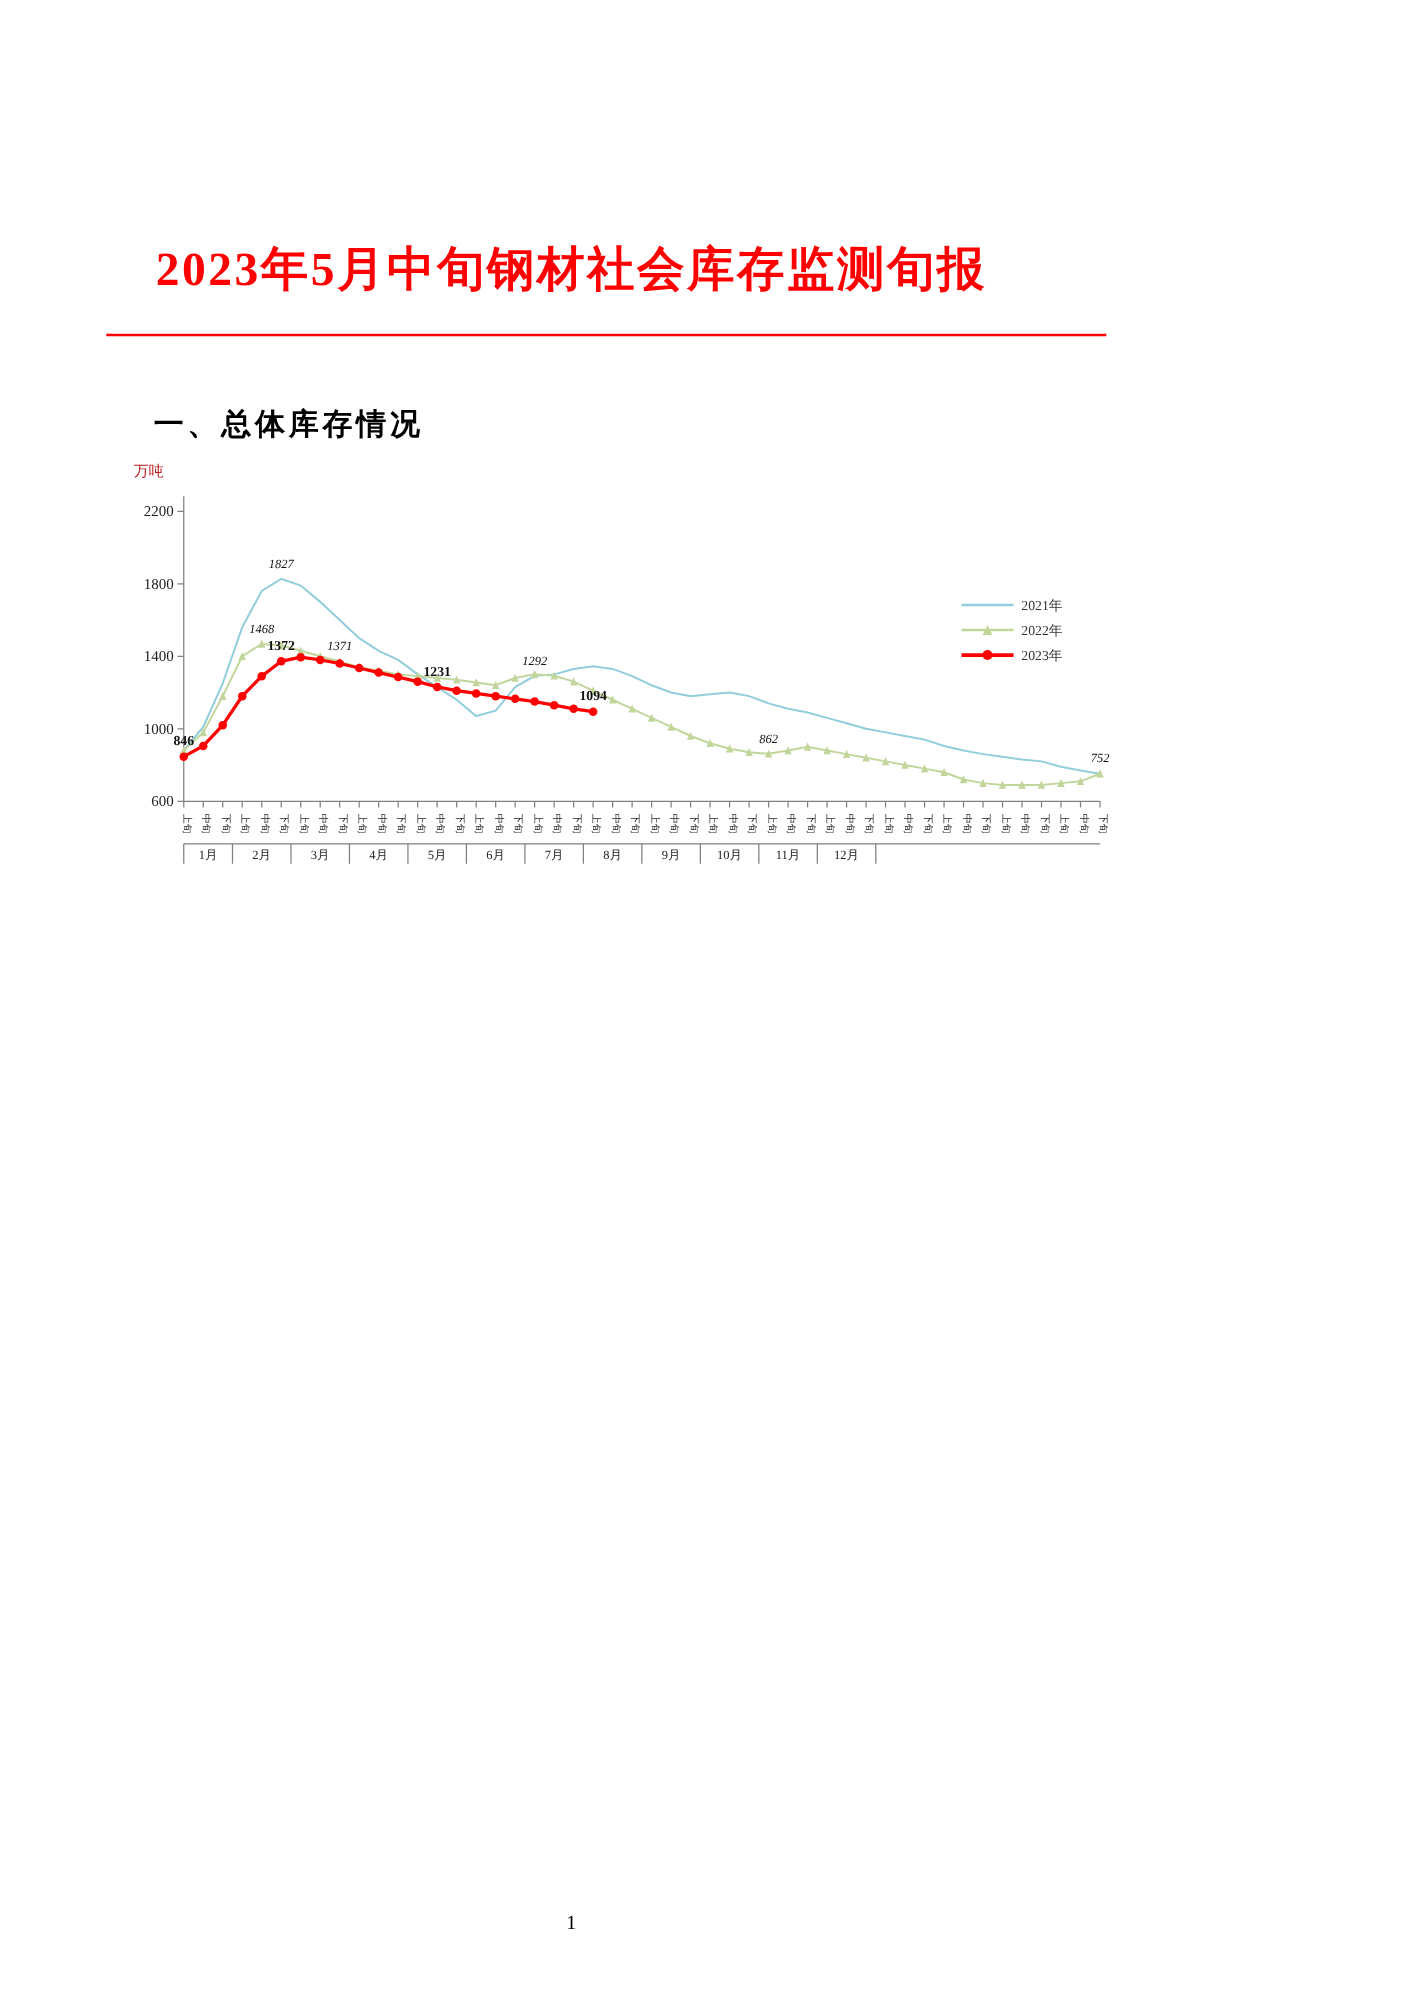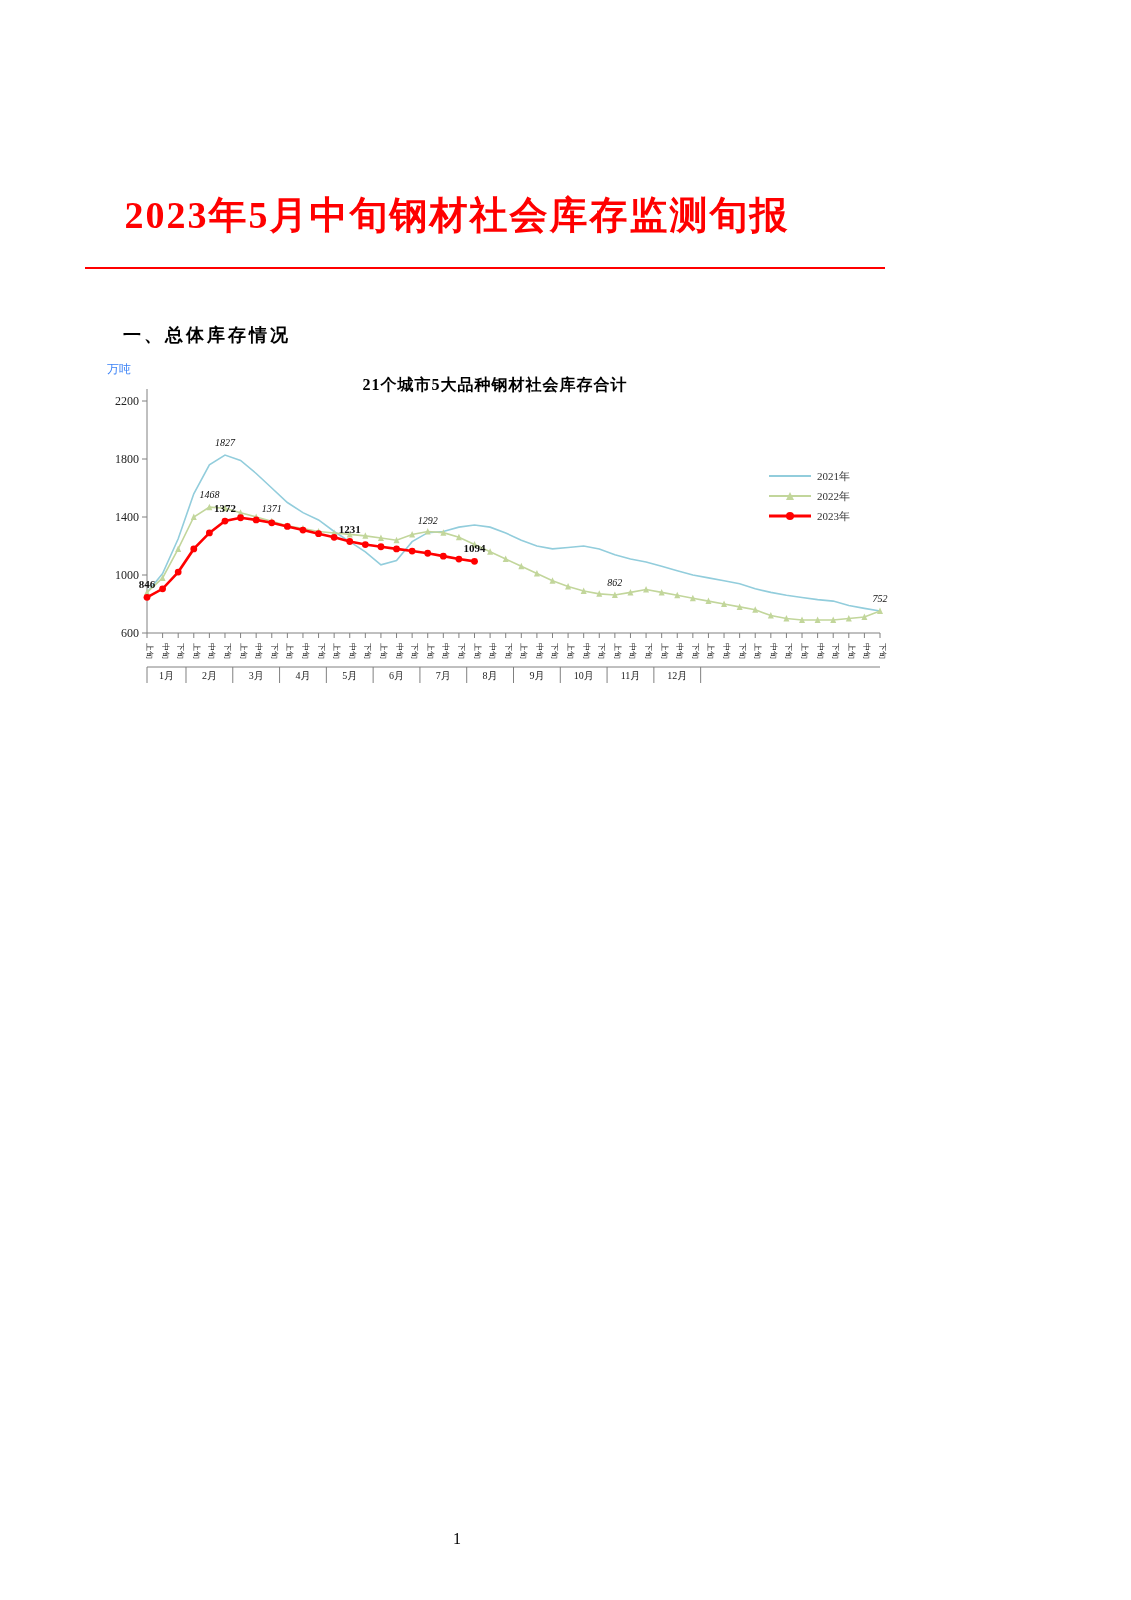--- a/index.html
+++ b/index.html
@@ -34,21 +34,21 @@
   }
   .title-rule {
     margin: 26px auto 0 auto;
     width: 800px;
     height: 0;
     border-top: 2px solid #ff0000;
   }
   .section-heading {
     margin: 54px 0 0 0;
     padding-left: 38px;
-    font-size: 18px;
+    font-size: 24px;
     font-weight: bold;
     letter-spacing: 3px;
   }
   .body-text {
     margin: 16px 0 0 0;
     font-size: 23px;
     line-height: 45px;
     text-indent: 46px;
     text-align: justify;
     letter-spacing: 0.6px;
@@ -62,21 +62,21 @@
     position: relative;
     width: 820px;
     height: 350px;
     margin: 0 auto;
   }
   .chart-unit {
     position: absolute;
     left: 22px;
     top: 0px;
     font-size: 12px;
-    color: #3b82f6;
+    color: #b91c1c;
   }
   .chart-title {
     position: absolute;
     left: 0;
     right: 0;
     top: 14px;
     text-align: center;
     font-size: 16px;
     font-weight: bold;
     letter-spacing: 1px;
@@ -122,21 +122,20 @@
 
   <h1 class="doc-title">2023年5月中旬钢材社会库存监测旬报</h1>
   <div class="title-rule"></div>
 
   <h2 class="section-heading">一、总体库存情况</h2>
 
 
   <div class="chart-block">
     <div class="chart-inner">
       <div class="chart-unit">万吨</div>
-      <div class="chart-title">21个城市5大品种钢材社会库存合计</div>
       <svg class="chart-svg" id="chart-svg" width="820" height="350">
           <line x1="62" y1="28" x2="62" y2="272" stroke="#808080" stroke-width="1"></line>
           <line x1="62" y1="272" x2="795" y2="272" stroke="#808080" stroke-width="1"></line>
           <line x1="57" y1="272" x2="62" y2="272" stroke="#808080" stroke-width="1"></line>
           <text x="54" y="276" text-anchor="end" font-size="12" fill="#222" font-family="&quot;Liberation Serif&quot;, serif">600</text>
           <line x1="57" y1="214" x2="62" y2="214" stroke="#808080" stroke-width="1"></line>
           <text x="54" y="218" text-anchor="end" font-size="12" fill="#222" font-family="&quot;Liberation Serif&quot;, serif">1000</text>
           <line x1="57" y1="156" x2="62" y2="156" stroke="#808080" stroke-width="1"></line>
           <text x="54" y="160" text-anchor="end" font-size="12" fill="#222" font-family="&quot;Liberation Serif&quot;, serif">1400</text>
           <line x1="57" y1="98" x2="62" y2="98" stroke="#808080" stroke-width="1"></line>

